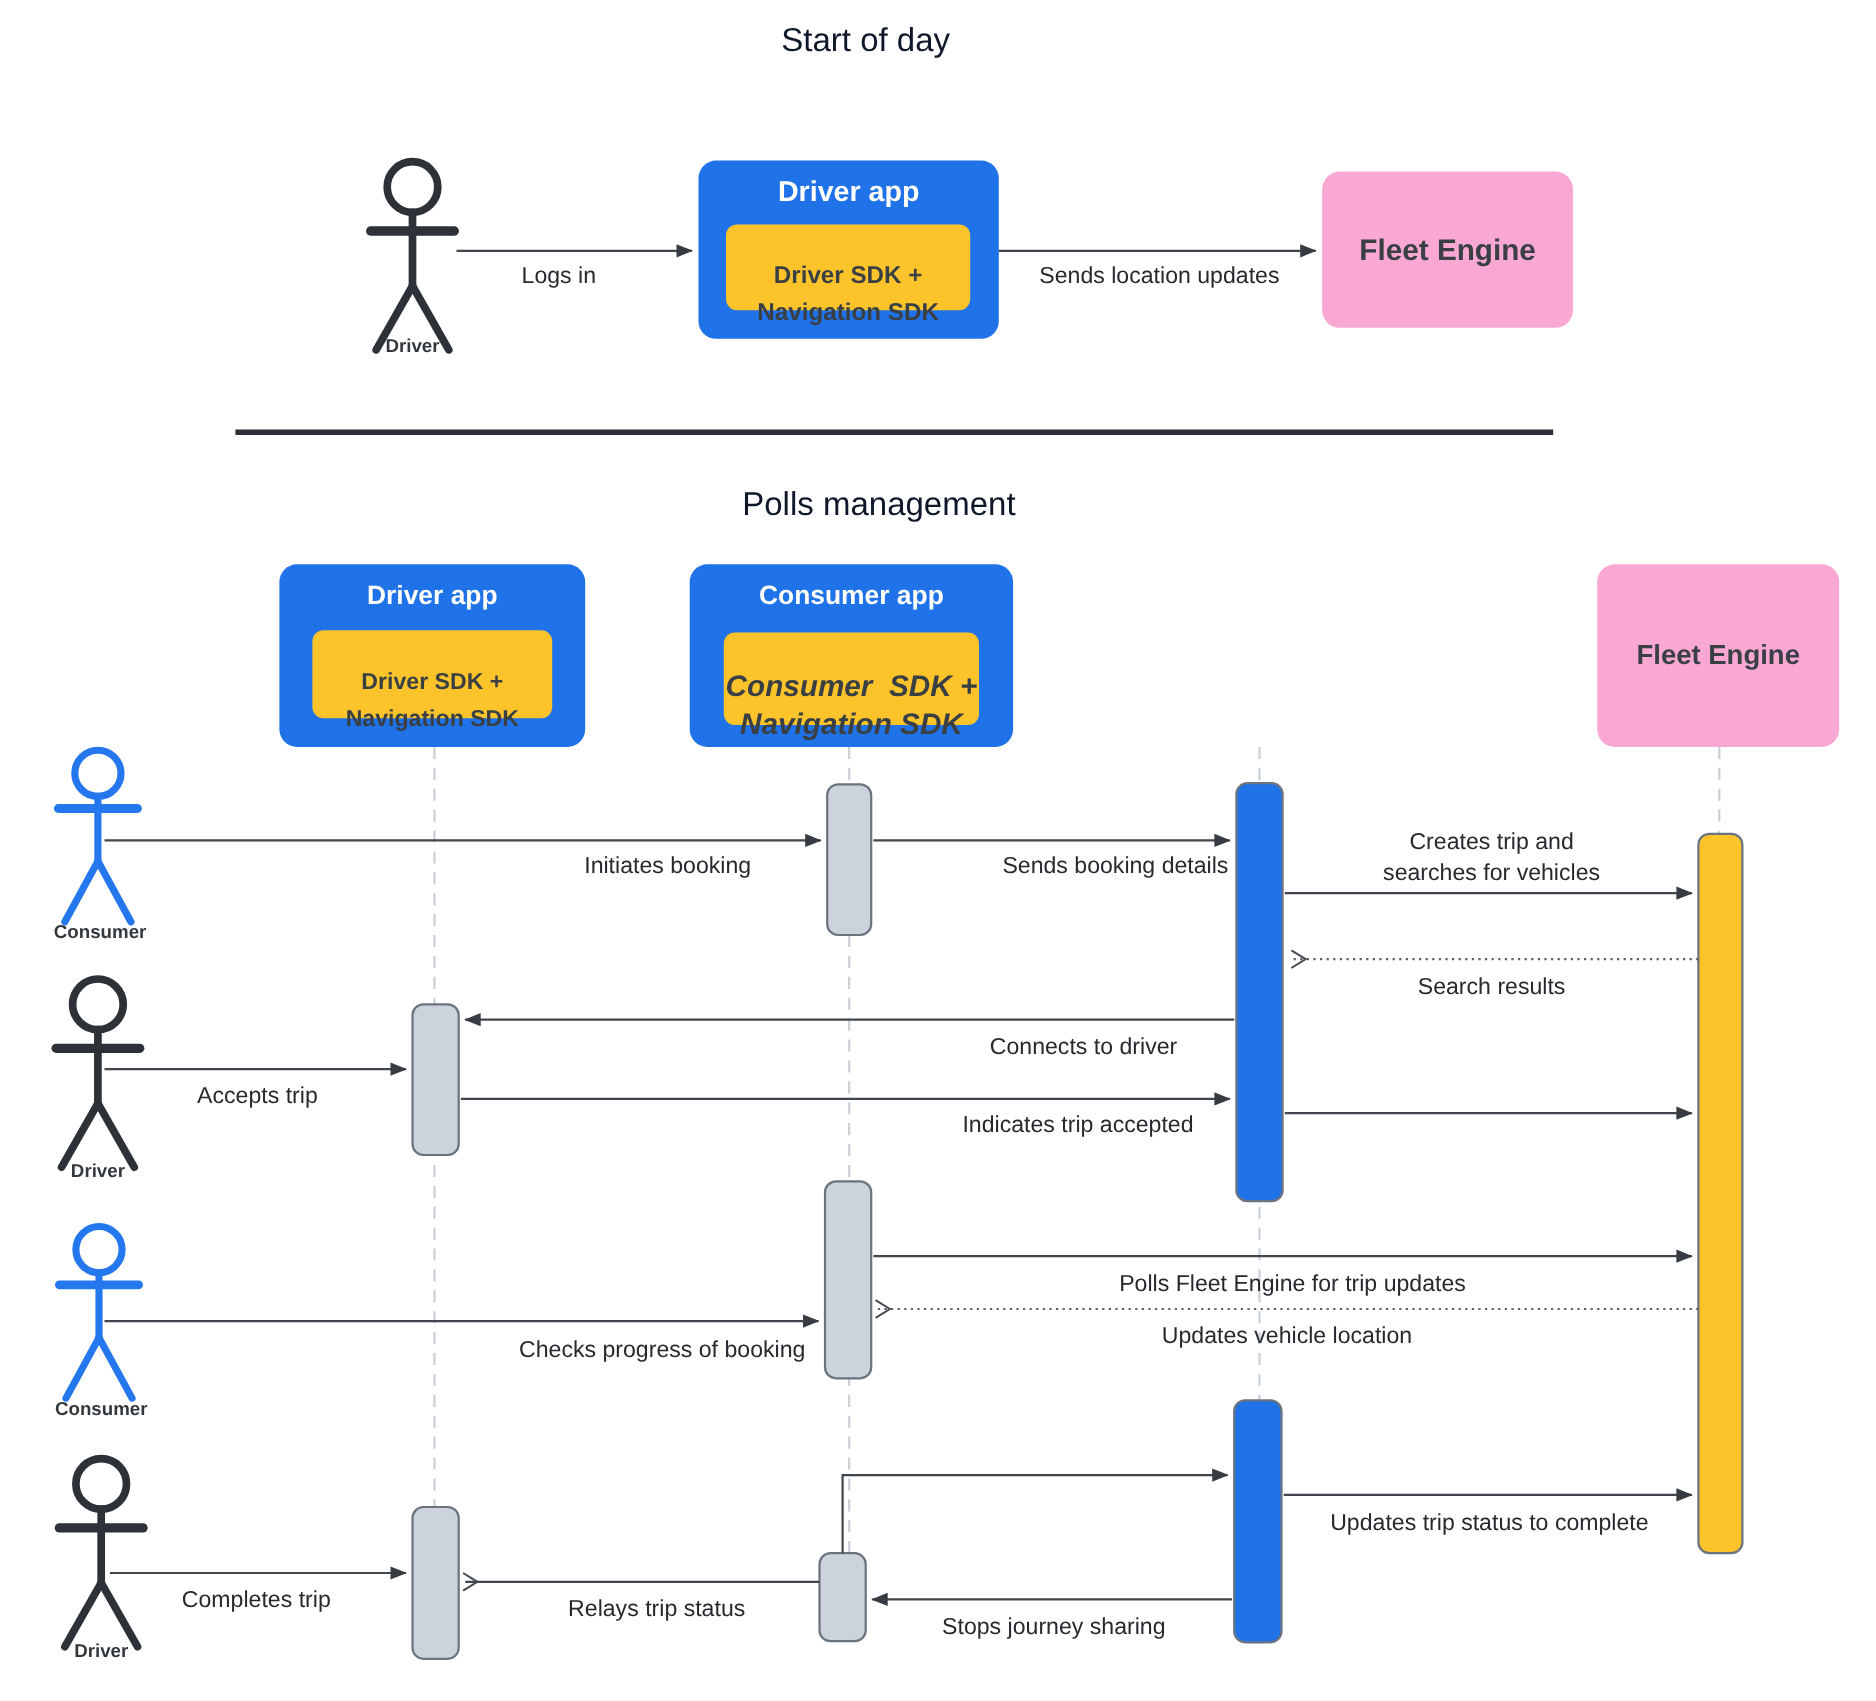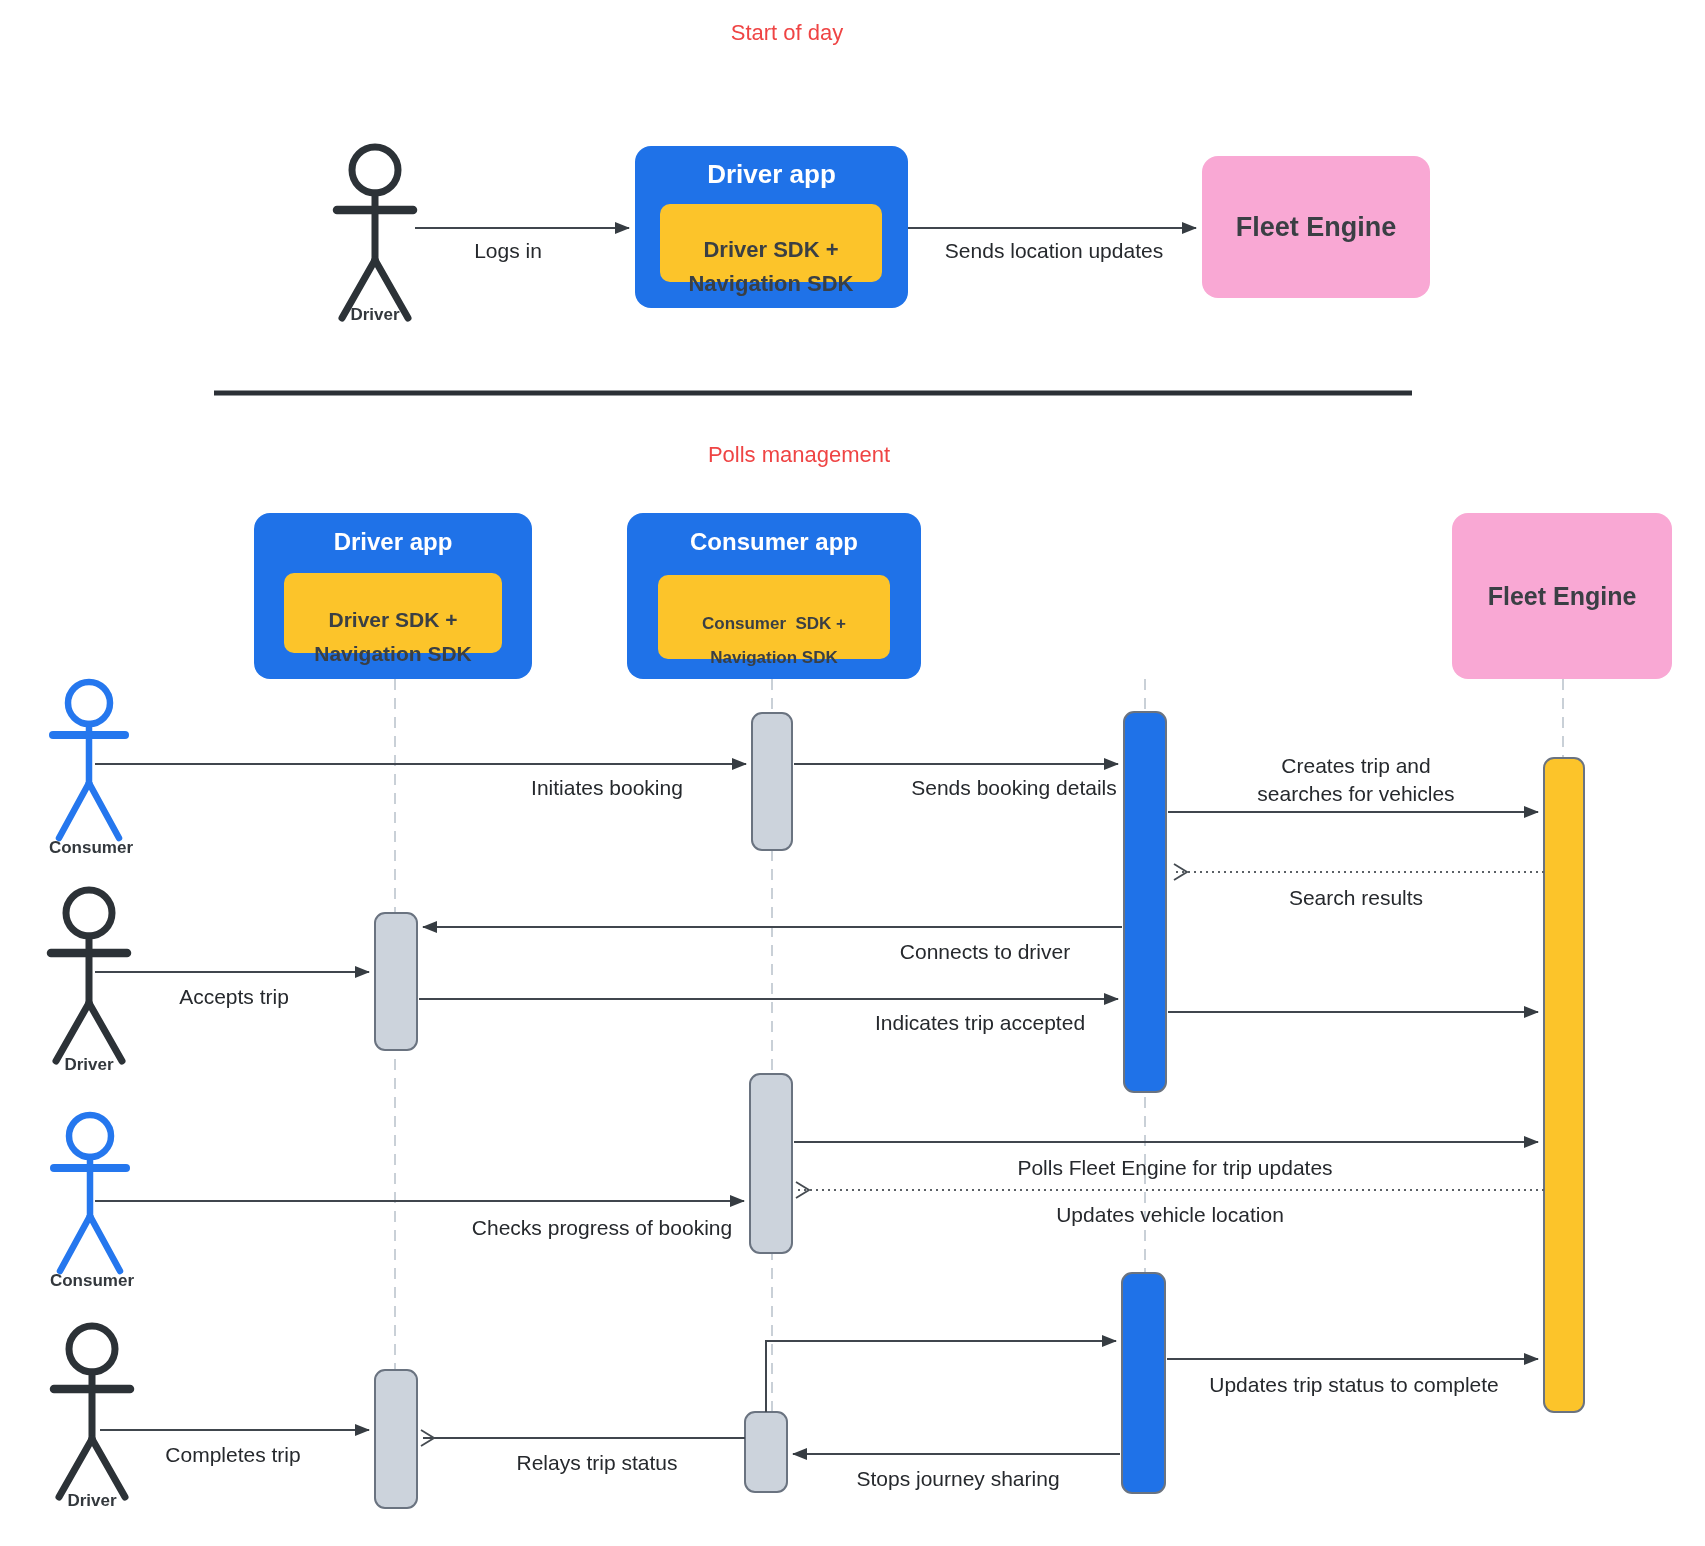--- a/index.html
+++ b/index.html
@@ -7,21 +7,21 @@
     position:relative;
     width:1705px;height:1546px;
     background:#ffffff;
     font-family:"Liberation Sans", sans-serif;
     overflow:hidden;
   }
   #diagram-svg{position:absolute;left:0;top:0;z-index:1;}
   .abs{position:absolute;z-index:2;}
   .section-title{
     transform:translateX(-50%);
-    font-size:22px;color:#ef4444;white-space:pre;
+    font-size:30px;color:#0f172a;white-space:pre;
   }
   .msg-label{
     transform:translateX(-50%);
     font-size:21px;line-height:28px;color:#26292d;
     white-space:pre;text-align:center;
   }
   .actor-label{
     transform:translateX(-50%);
     font-size:17px;font-weight:bold;color:#33383d;white-space:pre;
   }
@@ -171,21 +171,21 @@
     <div class="node-title" style="font-size:24px;margin-top:15px;">Driver app</div>
     <div class="sdk-box" style="left:30px;top:60px;width:218px;height:80px;">
       <div class="sdk-text" style="font-size:21px;">Driver SDK +
 Navigation SDK</div>
     </div>
   </div>
 
   <div class="abs node-box node-blue" style="left:627px;top:513px;width:294px;height:166px;">
     <div class="node-title" style="font-size:24px;margin-top:15px;">Consumer app</div>
     <div class="sdk-box" style="left:31px;top:62px;width:232px;height:84px;">
-      <div class="sdk-text" style="font-size:17px;">Consumer  SDK +
+      <div class="sdk-text" style="font-size:27px;font-style:italic;">Consumer  SDK +
 Navigation SDK</div>
     </div>
   </div>
 
 
   <div class="abs node-box node-yellow" style="left:1452px;top:513px;width:220px;height:166px;">
     <div class="node-title-dark" style="font-size:25px;">Fleet Engine</div>
   </div>
 
   <div class="abs actor-label" style="left:91px;top:838px;">Consumer</div>

